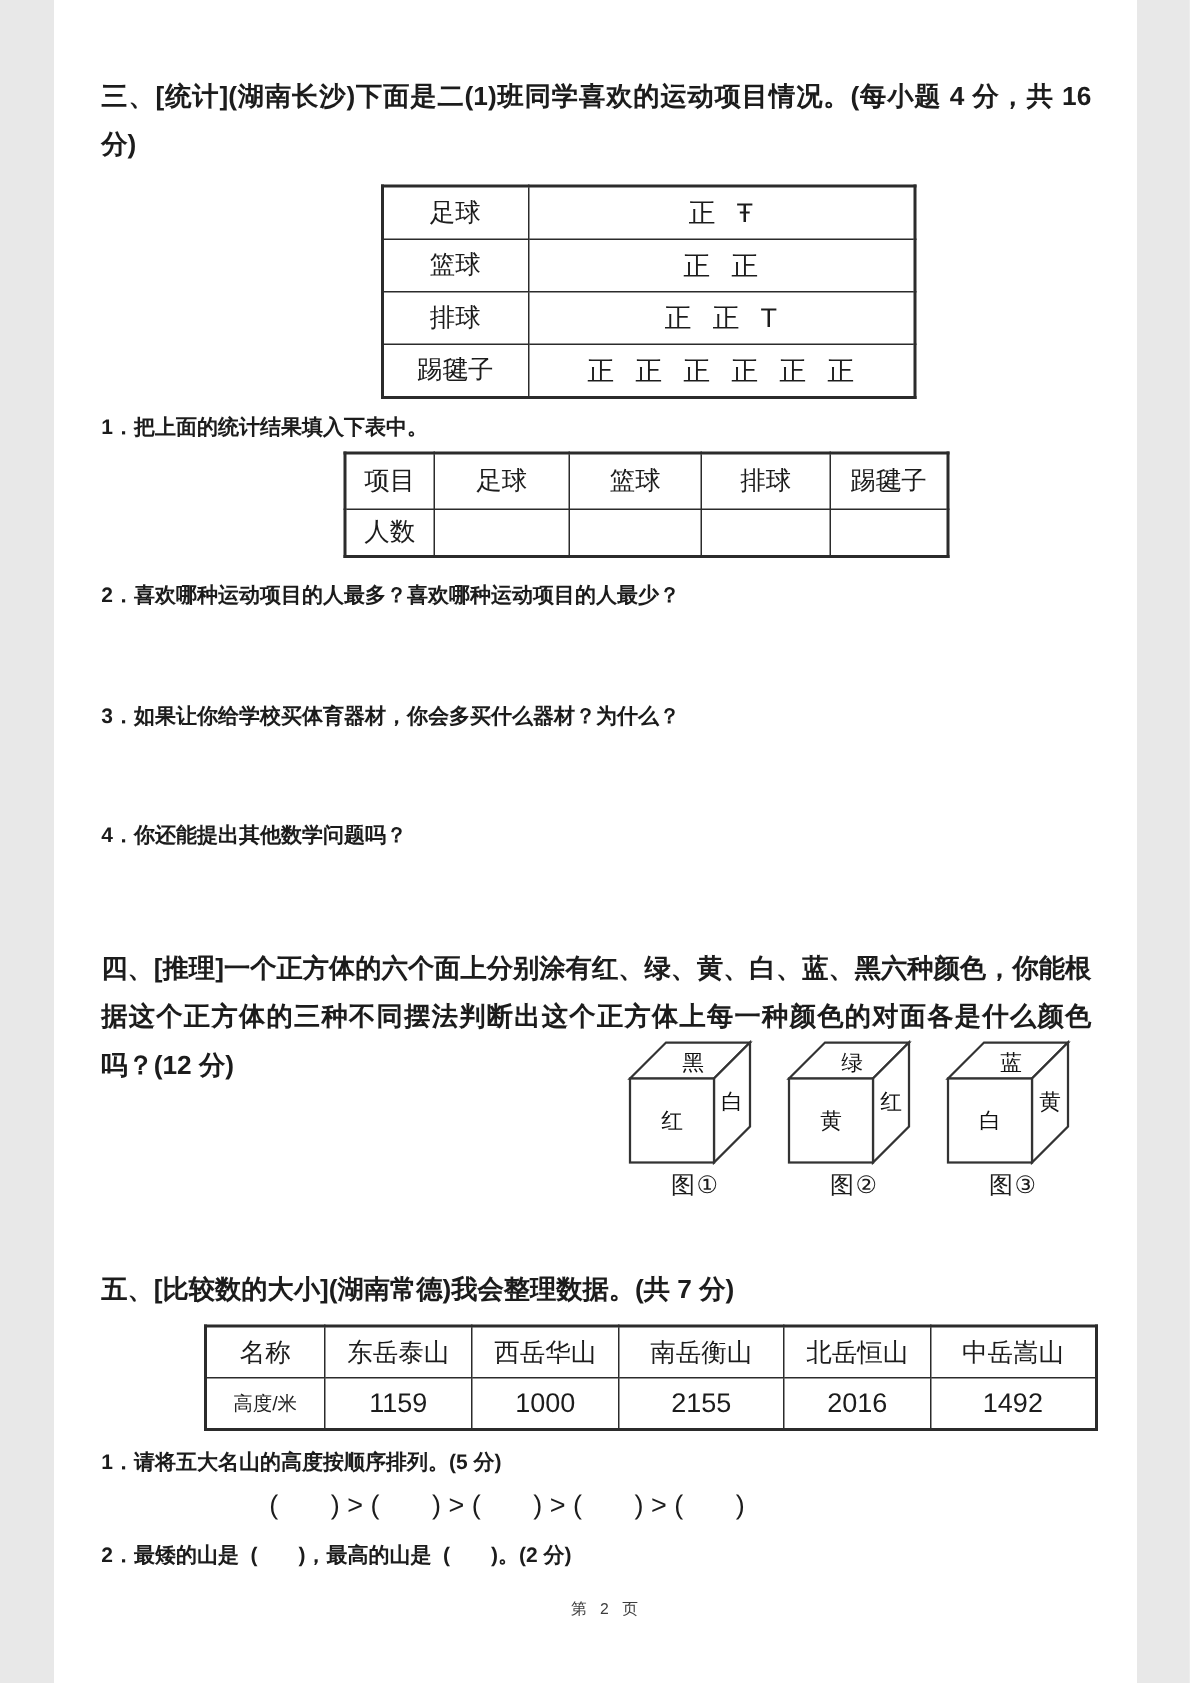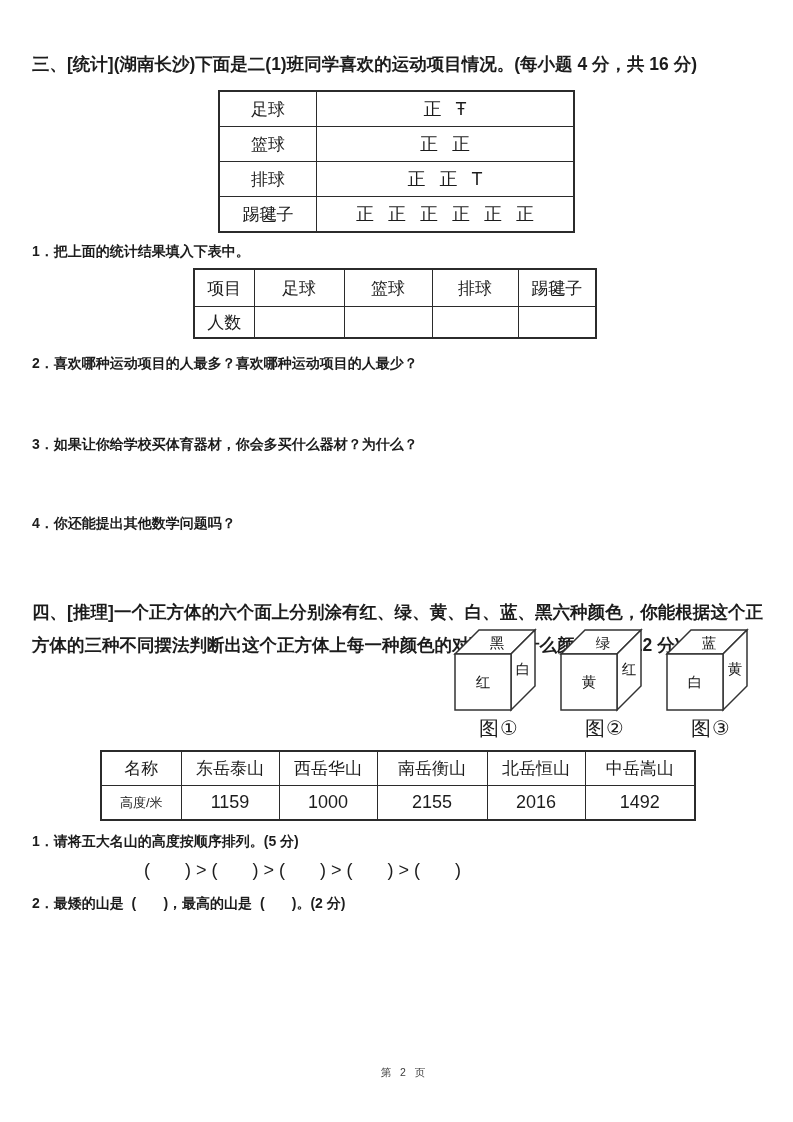--- a/index.html
+++ b/index.html
@@ -1,18 +1,18 @@
 <!DOCTYPE html>
 <html lang="zh"><head>
 <meta charset="utf-8">
 <style>
   html,body{margin:0;padding:0;background:#e8e8e8;}
   .page{
     position:relative;
-    width:793px;height:1122px;
+    width:722px;height:1122px;
     margin:0 auto;
     background:#ffffff;
     color:#1c1c1c;
     font-family:"Liberation Sans","DejaVu Sans",sans-serif;
     overflow:hidden;
   }
   .inner{padding:48px 30px 0 32px;}
   p{margin:0;}
   .h{font-weight:bold;font-size:17.5px;line-height:1.85;text-align:justify;}
   .q{font-weight:bold;font-size:14px;line-height:1.5;}
@@ -36,21 +36,21 @@
   .q3{margin-top:60px;}
   .q4{margin-top:58px;}
   .sec4{margin-top:62px;}
 
   .cubes{display:flex;justify-content:flex-end;gap:14px;
          margin:-34px 6px 0 0;}
   .cube{margin:0;width:92px;text-align:center;}
   .cube svg{display:block;}
   .cube polygon,.cube rect{fill:#ffffff;stroke:#333;stroke-width:1.5;}
   .cube text{fill:#111;font-size:14.5px;font-family:inherit;}
-  .cube figcaption{font-size:20px;margin-top:2px;letter-spacing:1px;}
+  .cube figcaption{font-size:16px;margin-top:2px;letter-spacing:1px;}
 
   .sec5{margin-top:42px;}
   .mtn{margin:8px 0 0 68px;width:594px;}
   .mtn th,.mtn td{height:33px;}
   .mtn tr.bd td{font-size:18px;}
 
   .q5-1{margin-top:10px;}
   .blanks{margin:4px 0 0 112px;font-size:18px;white-space:pre;line-height:1.6;}
   .q5-2{margin-top:8px;white-space:pre;}
 
@@ -151,20 +151,21 @@
           <polygon points="58,27 82,3 82,59 58,83"></polygon>
           <rect x="2" y="27" width="56" height="56"></rect>
           <text x="44" y="21" text-anchor="middle">蓝</text>
           <text x="30" y="60" text-anchor="middle">白</text>
           <text x="70" y="47" text-anchor="middle">黄</text>
         </svg>
         <figcaption>图③</figcaption>
       </figure>
     </div>
 
+    <p class="h sec5">五、[比较数的大小](湖南常德)我会整理数据。(共 7 分)</p>
 
     <table class="mtn bordered">
       <colgroup>
         <col style="width:80px">
           <col style="width:98px">
           <col style="width:98px">
           <col style="width:110px">
           <col style="width:98px">
           <col style="width:110px">
       </colgroup>

